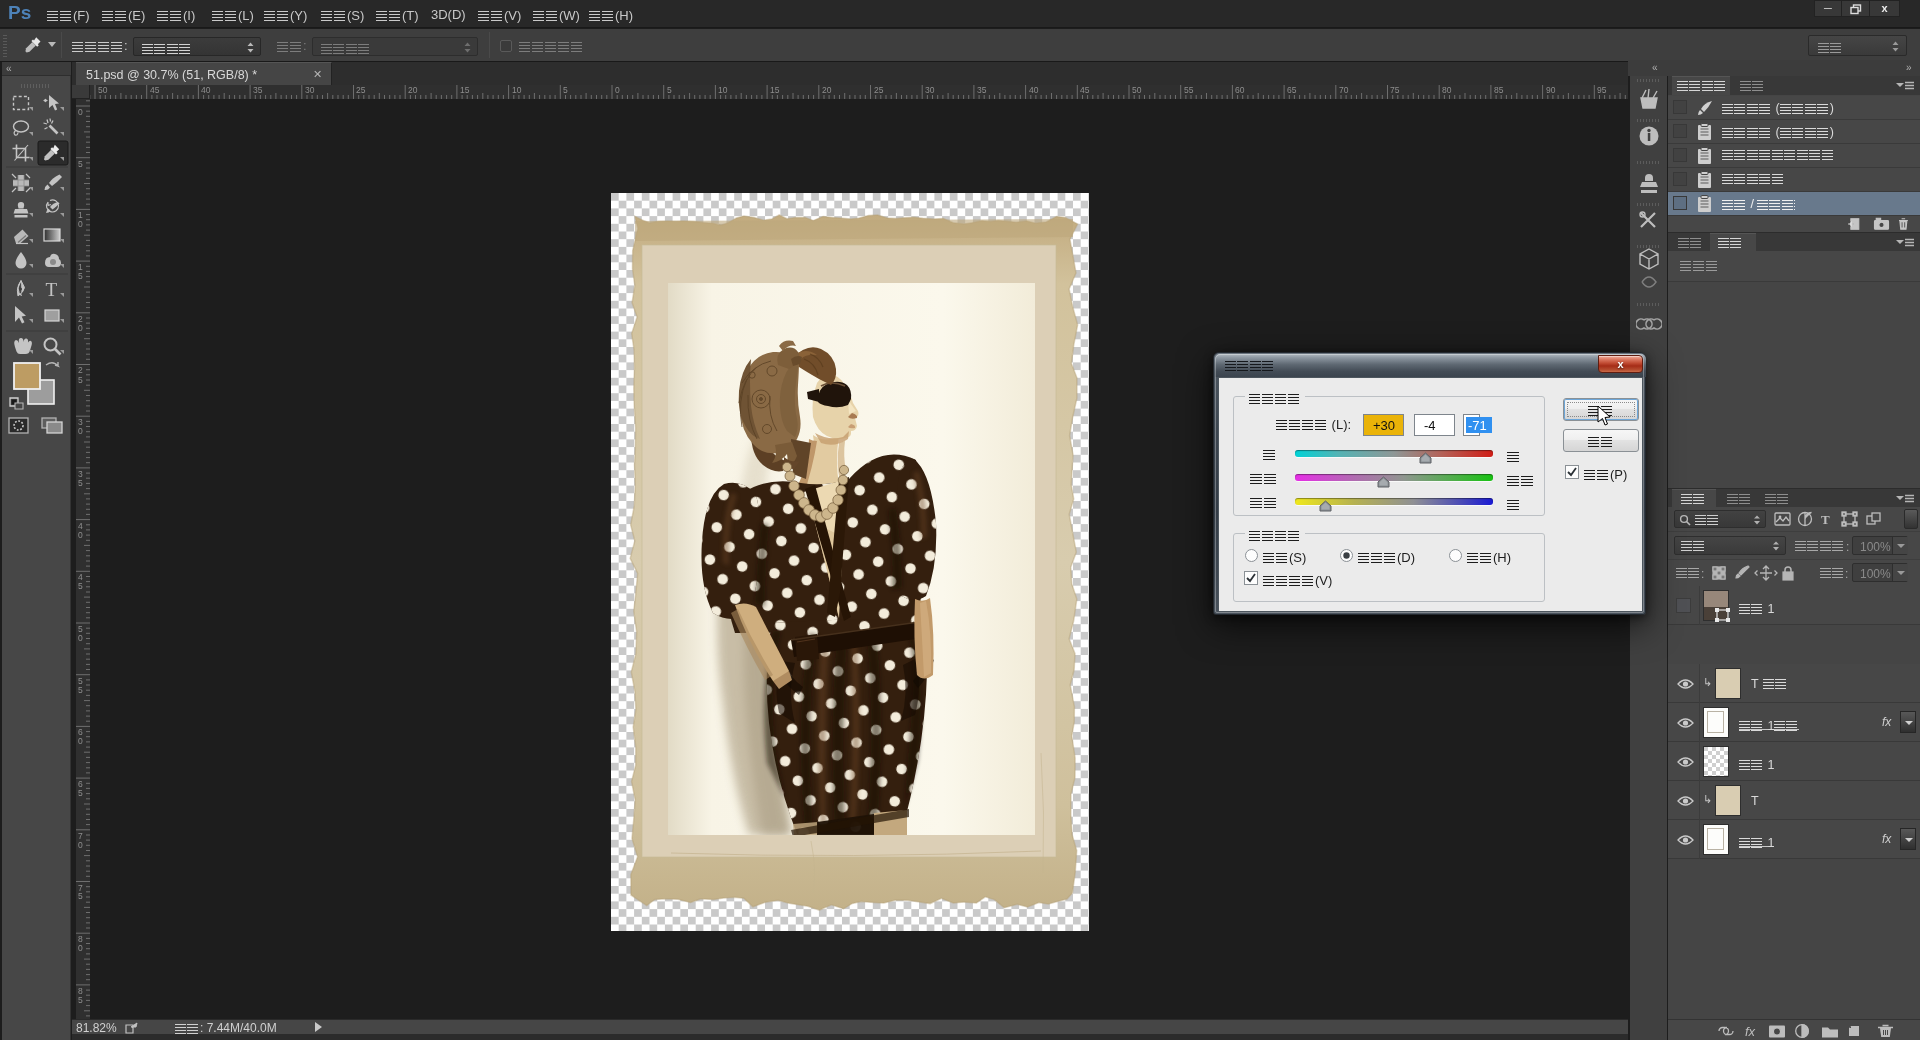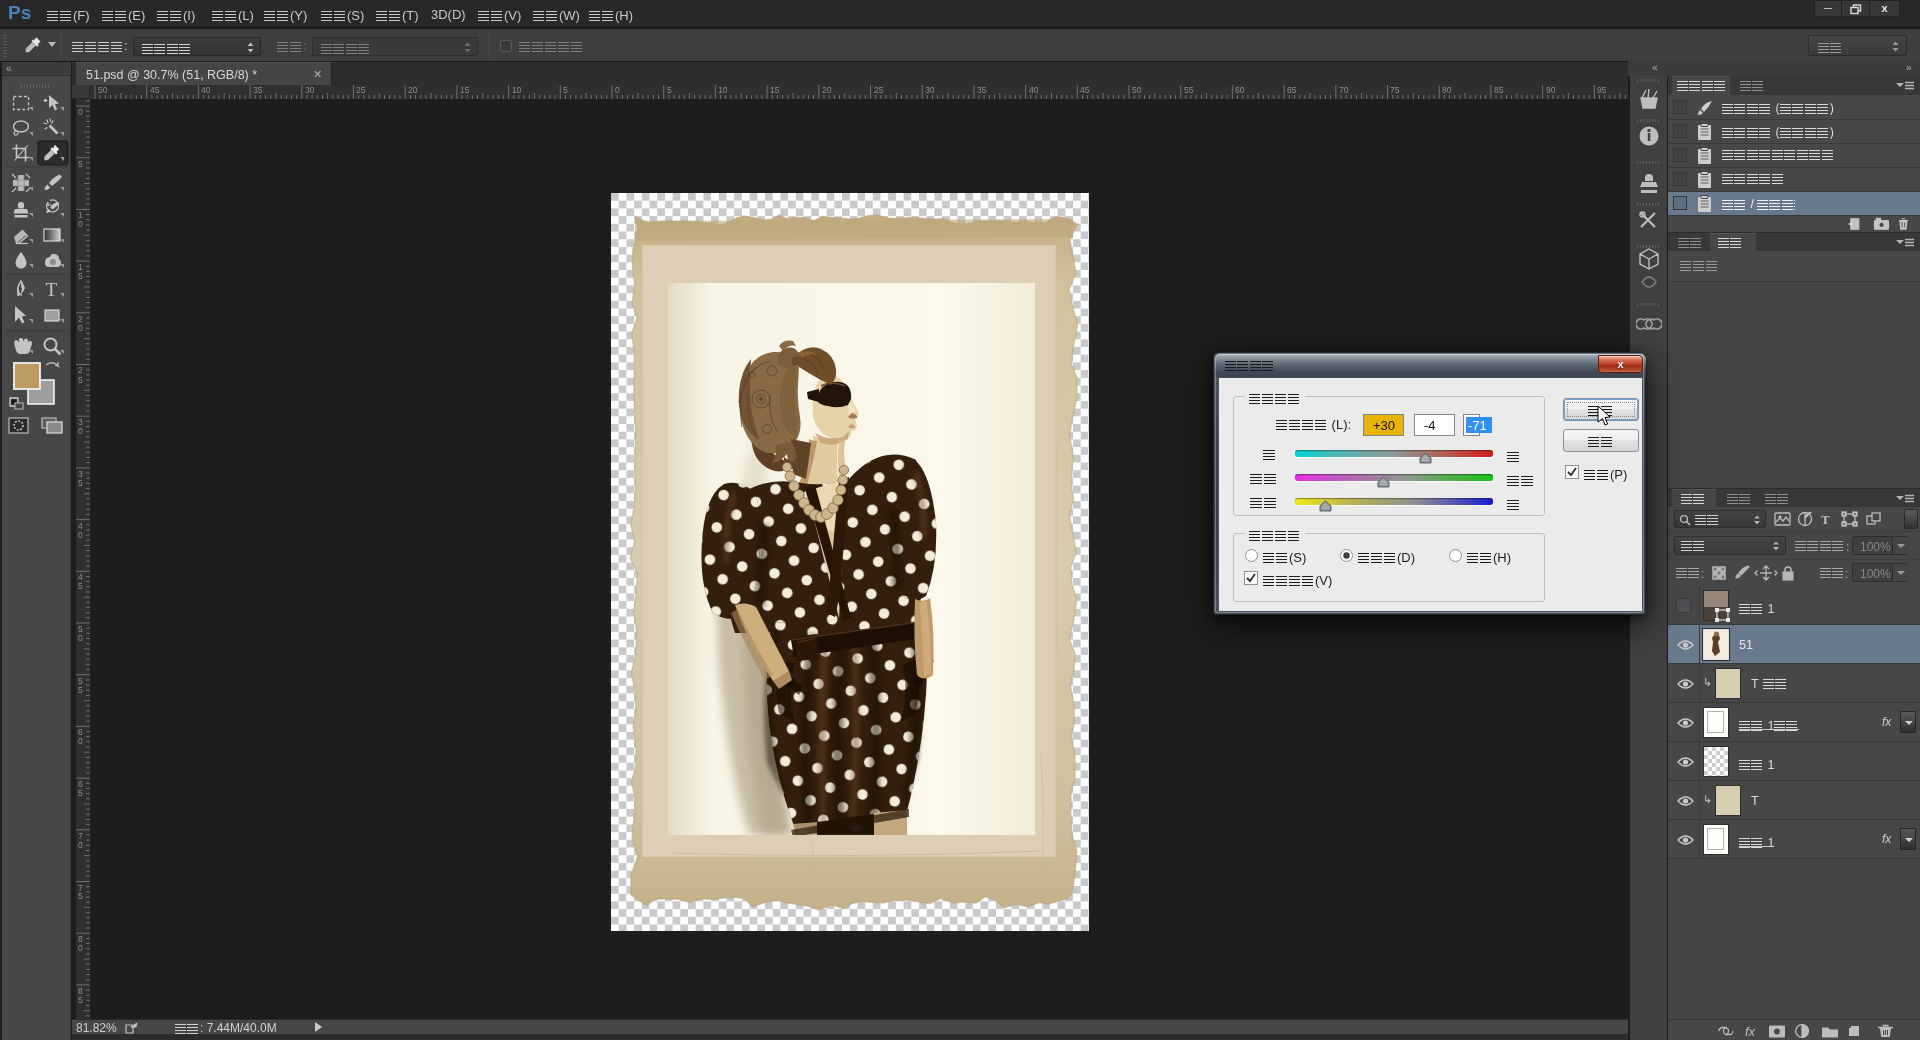--- a/index.html
+++ b/index.html
@@ -1132,33 +1132,20 @@
       <div class="ab" style="left:35px;top:4px;width:26px;height:31px;background:linear-gradient(#97877a 0 55%,#4a4038 55%);border:1px solid #2e2e2e;"></div>
       <svg class="ab" style="left:47px;top:22px;" width="16" height="15" viewBox="0 0 16 15">
         <rect x="2" y="2" width="11" height="10" fill="none" stroke="#e8e8e8" stroke-width="1.2"></rect>
         <rect x="0" y="0" width="4" height="4" fill="#e8e8e8"></rect>
         <rect x="11" y="0" width="4" height="4" fill="#e8e8e8"></rect>
         <rect x="0" y="10" width="4" height="4" fill="#e8e8e8"></rect>
         <rect x="11" y="10" width="4" height="4" fill="#e8e8e8"></rect>
       </svg>
       <div class="ab" style="left:71px;top:13px;height:14px;"><span class="zh" style="width:25px;height:11px;--p:12.5px;--on:10.7px;color:#dadada;"></span><span style="font-size:12.5px;color:#dadada;vertical-align:middle;"> 1</span></div>
     </div>
-    <div class="ab" style="left:0;top:565px;width:252px;height:39px;background:#68798c;border-bottom:1px solid #393939;">
-      <svg class="ab" style="left:9px;top:14px;" width="17" height="12" viewBox="0 0 17 12">
-<path d="M1 6 Q8.5 -2 16 6 Q8.5 14 1 6 Z" fill="none" stroke="#c9c9c9" stroke-width="1.3"></path>
-<circle cx="8.5" cy="6" r="2.6" fill="#c9c9c9"></circle>
-      </svg>
-      <div class="ab" style="left:31px;top:0;width:1px;height:39px;background:#3c3c3c;"></div>
-      <div class="ab" style="left:35px;top:4px;width:26px;height:31px;background:#f2ede0;border:1px solid #e0e0e0;outline:1px solid #2e2e2e;"></div>
-      <svg class="ab" style="left:35px;top:4px;" width="26" height="31" viewBox="0 0 26 31">
-        <path d="M11 6 q3 -3 5 0 l1 4 -2 3 2 10 -5 4 -3 -5 1 -9 -1 -4z" fill="#5c3e26"></path>
-        <circle cx="13.5" cy="5" r="2.5" fill="#8a6a48"></circle>
-      </svg>
-      <span class="txt" style="left:71px;top:13px;font-size:12.5px;color:#e6e6e6;">51</span>
-    </div>
     <div class="ab" style="left:0;top:604px;width:252px;height:39px;background:#474747;border-bottom:1px solid #393939;">
       <svg class="ab" style="left:9px;top:14px;" width="17" height="12" viewBox="0 0 17 12">
 <path d="M1 6 Q8.5 -2 16 6 Q8.5 14 1 6 Z" fill="none" stroke="#c9c9c9" stroke-width="1.3"></path>
 <circle cx="8.5" cy="6" r="2.6" fill="#c9c9c9"></circle>
       </svg>
       <div class="ab" style="left:31px;top:0;width:1px;height:39px;background:#3c3c3c;"></div>
       <div class="txt" style="left:35px;top:12px;font-size:11px;color:#c5c5c5;">↳</div>
       <div class="ab" style="left:47px;top:4px;width:26px;height:31px;background:#d9cdb2;border:1px solid #2e2e2e;"></div>
       <span class="txt" style="left:83px;top:13px;font-size:12.5px;color:#dadada;">T </span>
       <span class="zh" style="width:25px;height:11px;--p:12.5px;--on:10.7px;color:#dadada;position:absolute;left:95px;top:14px;"></span>

